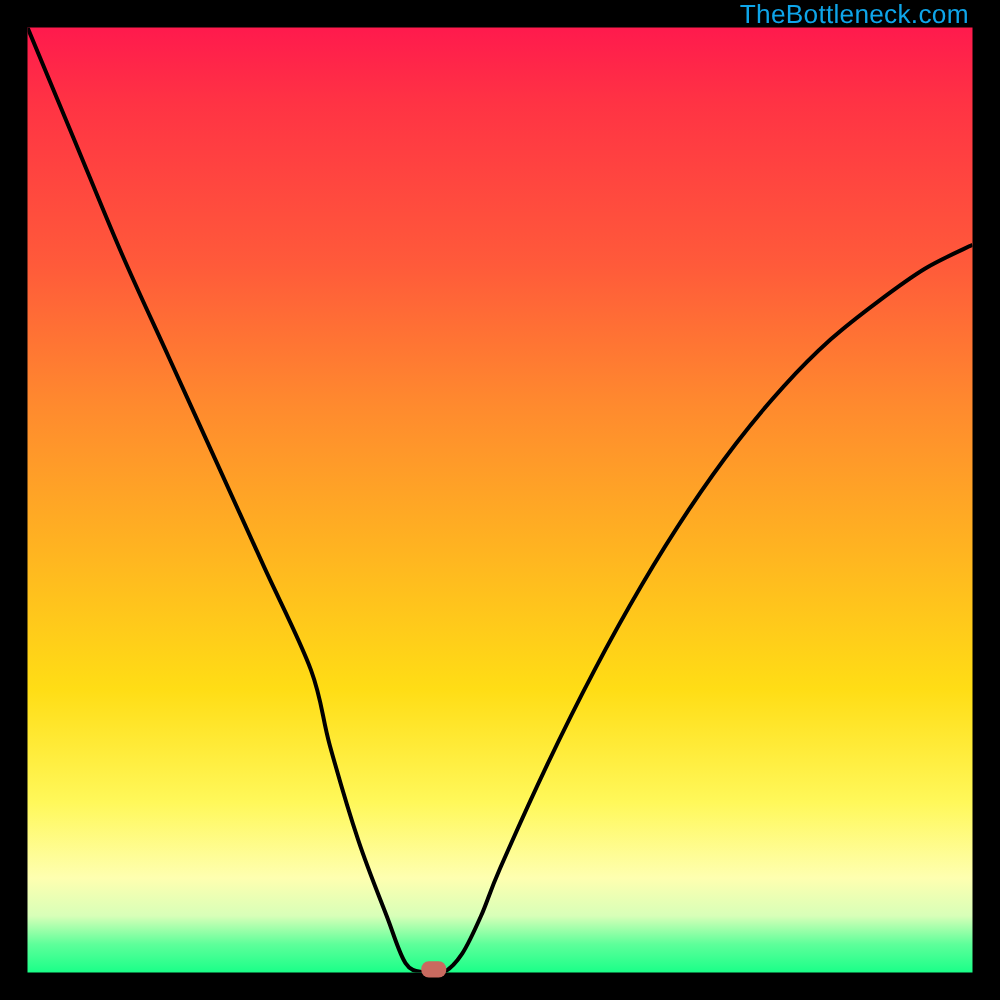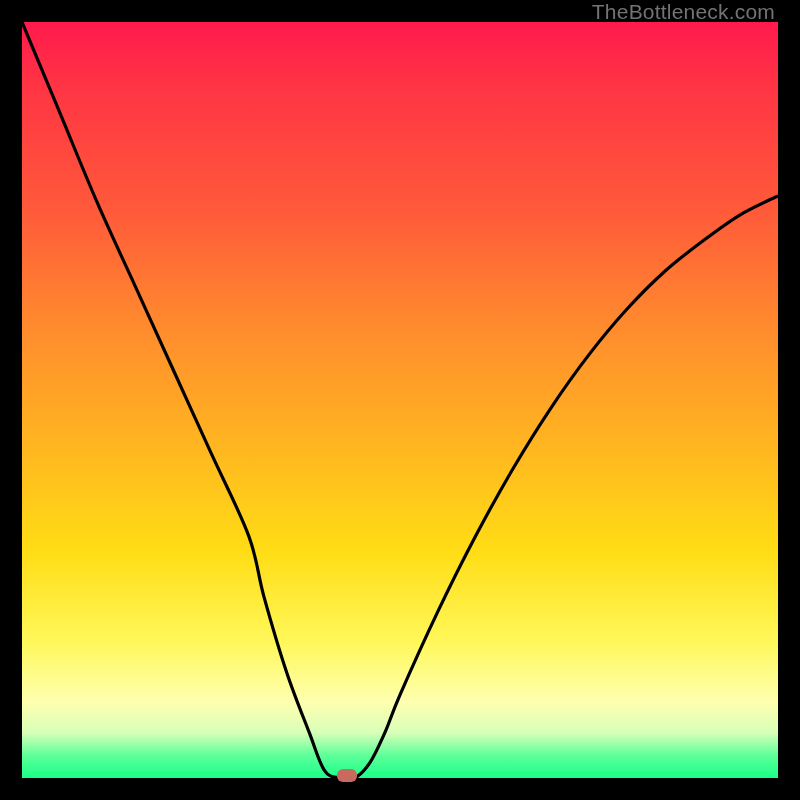--- a/index.html
+++ b/index.html
@@ -38,21 +38,21 @@
       #feffb0 90%,
       #d8ffb8 94%,
       #5eff9a 97%,
       #1aff88 100%
     );
   }
   .watermark {
     position: absolute;
     top: 0px;
     right: 25px;
-    color: #737373;
+    color: #0ea5e9;
     font-size: 21px;
     font-weight: 500;
     letter-spacing: 0.2px;
   }
   .curve-svg {
     position: absolute;
     left: 22px;
     top: 22px;
     width: 756px;
     height: 756px;

